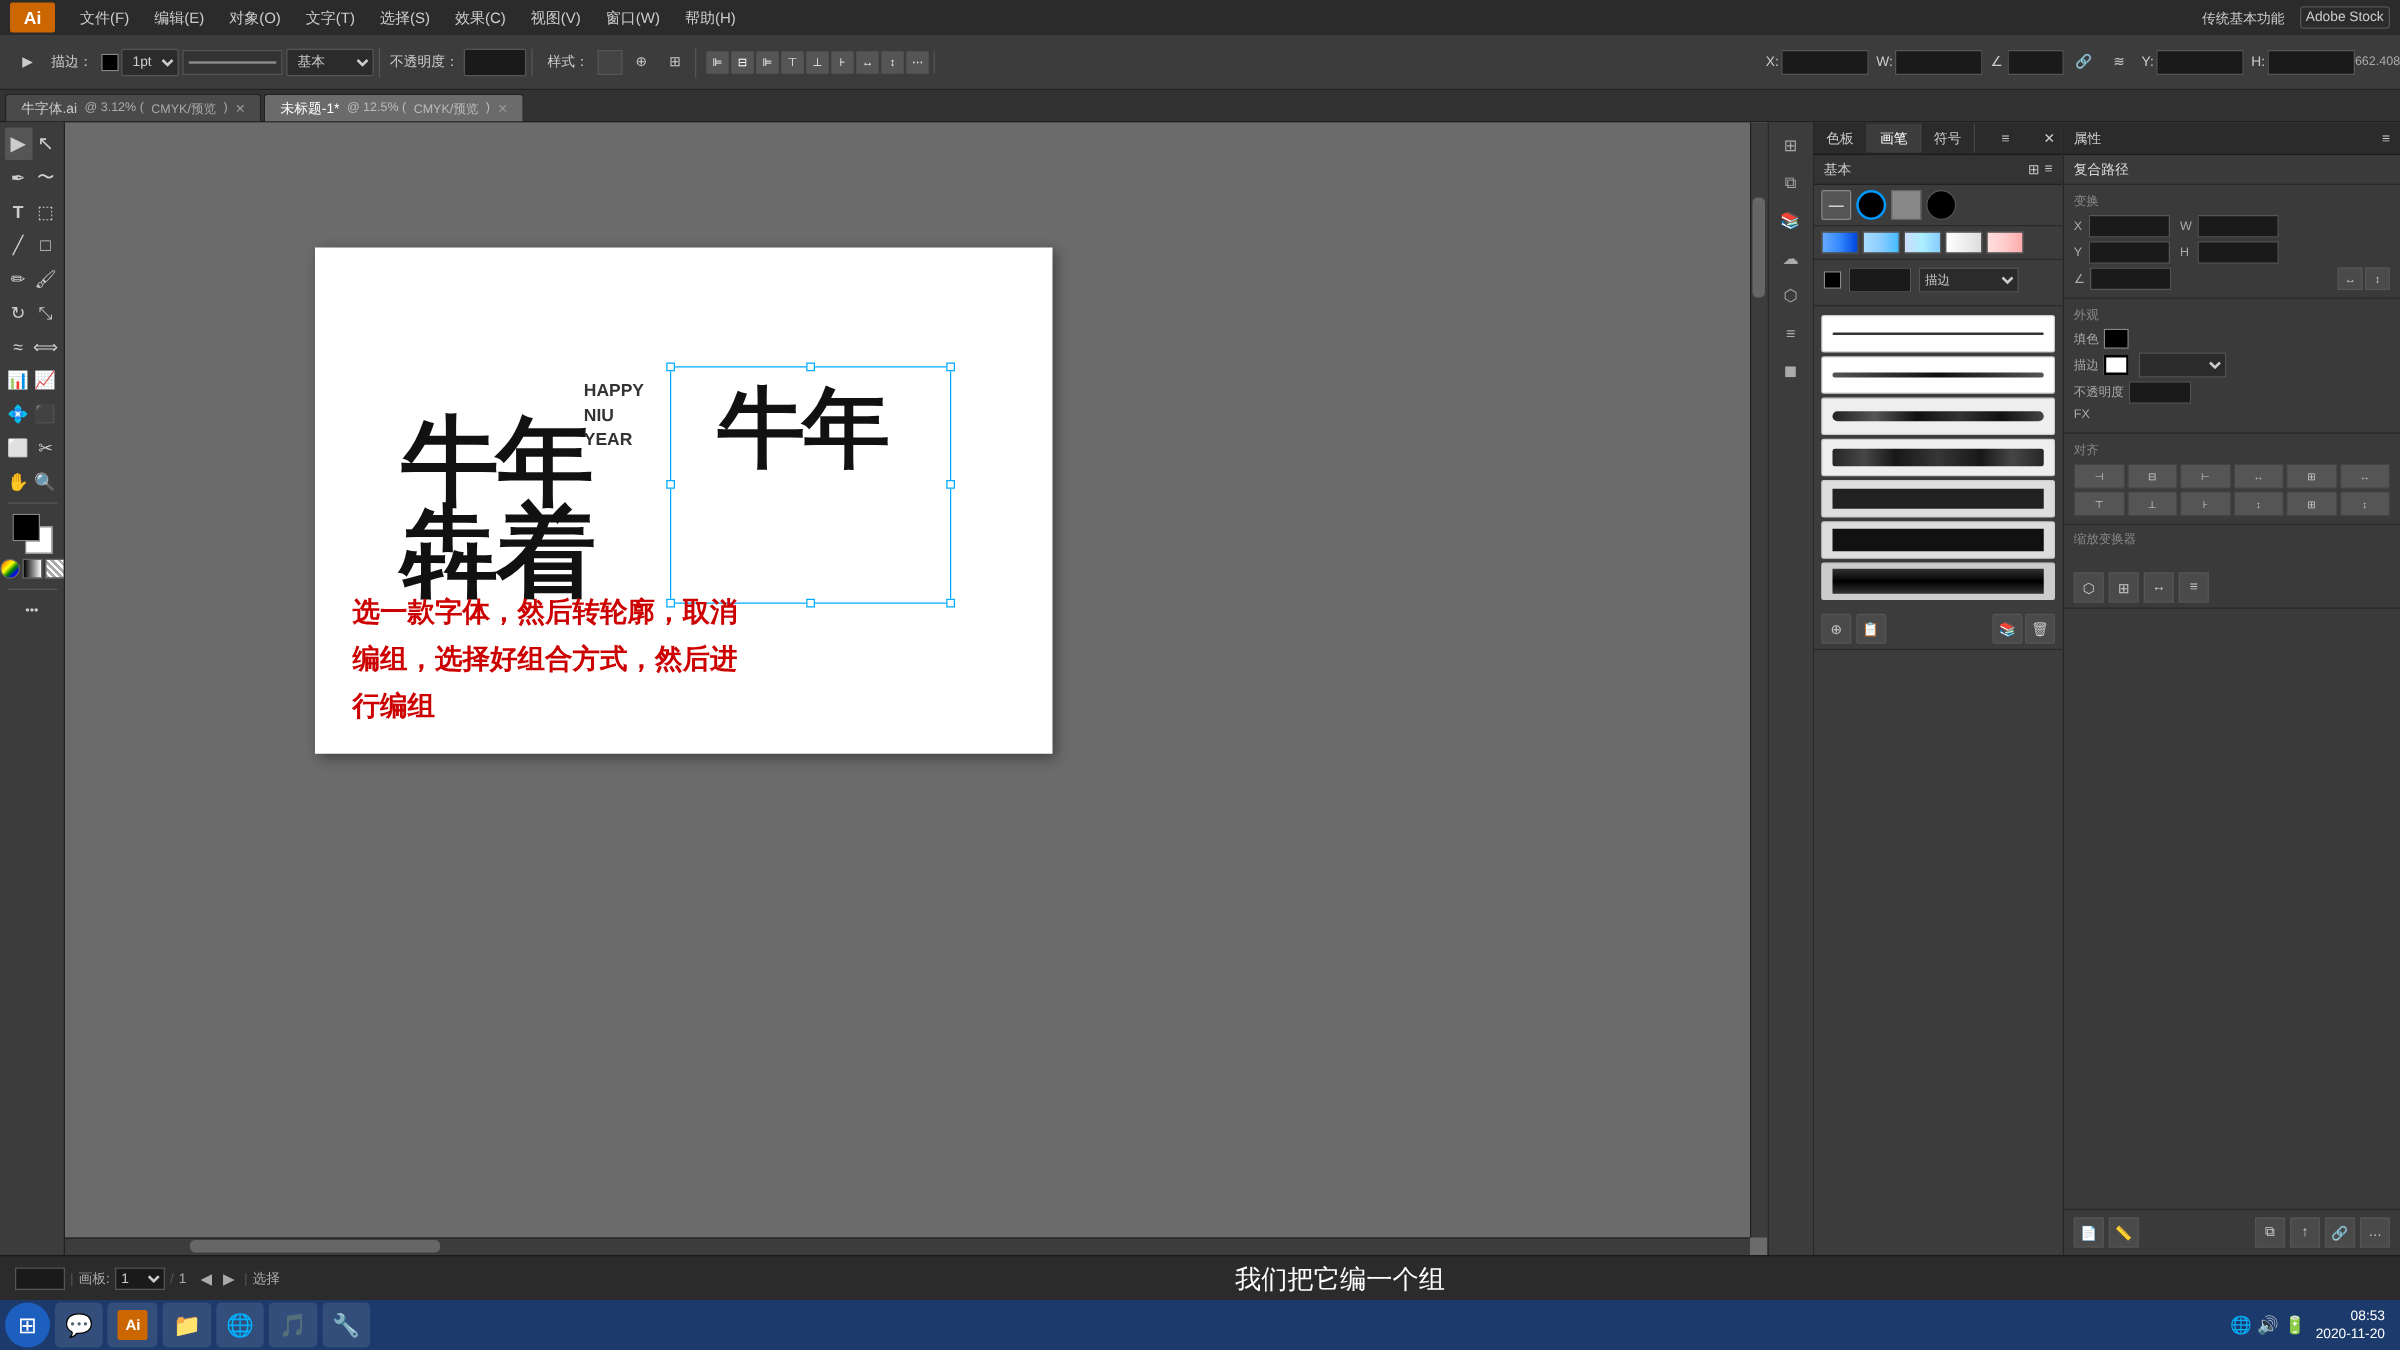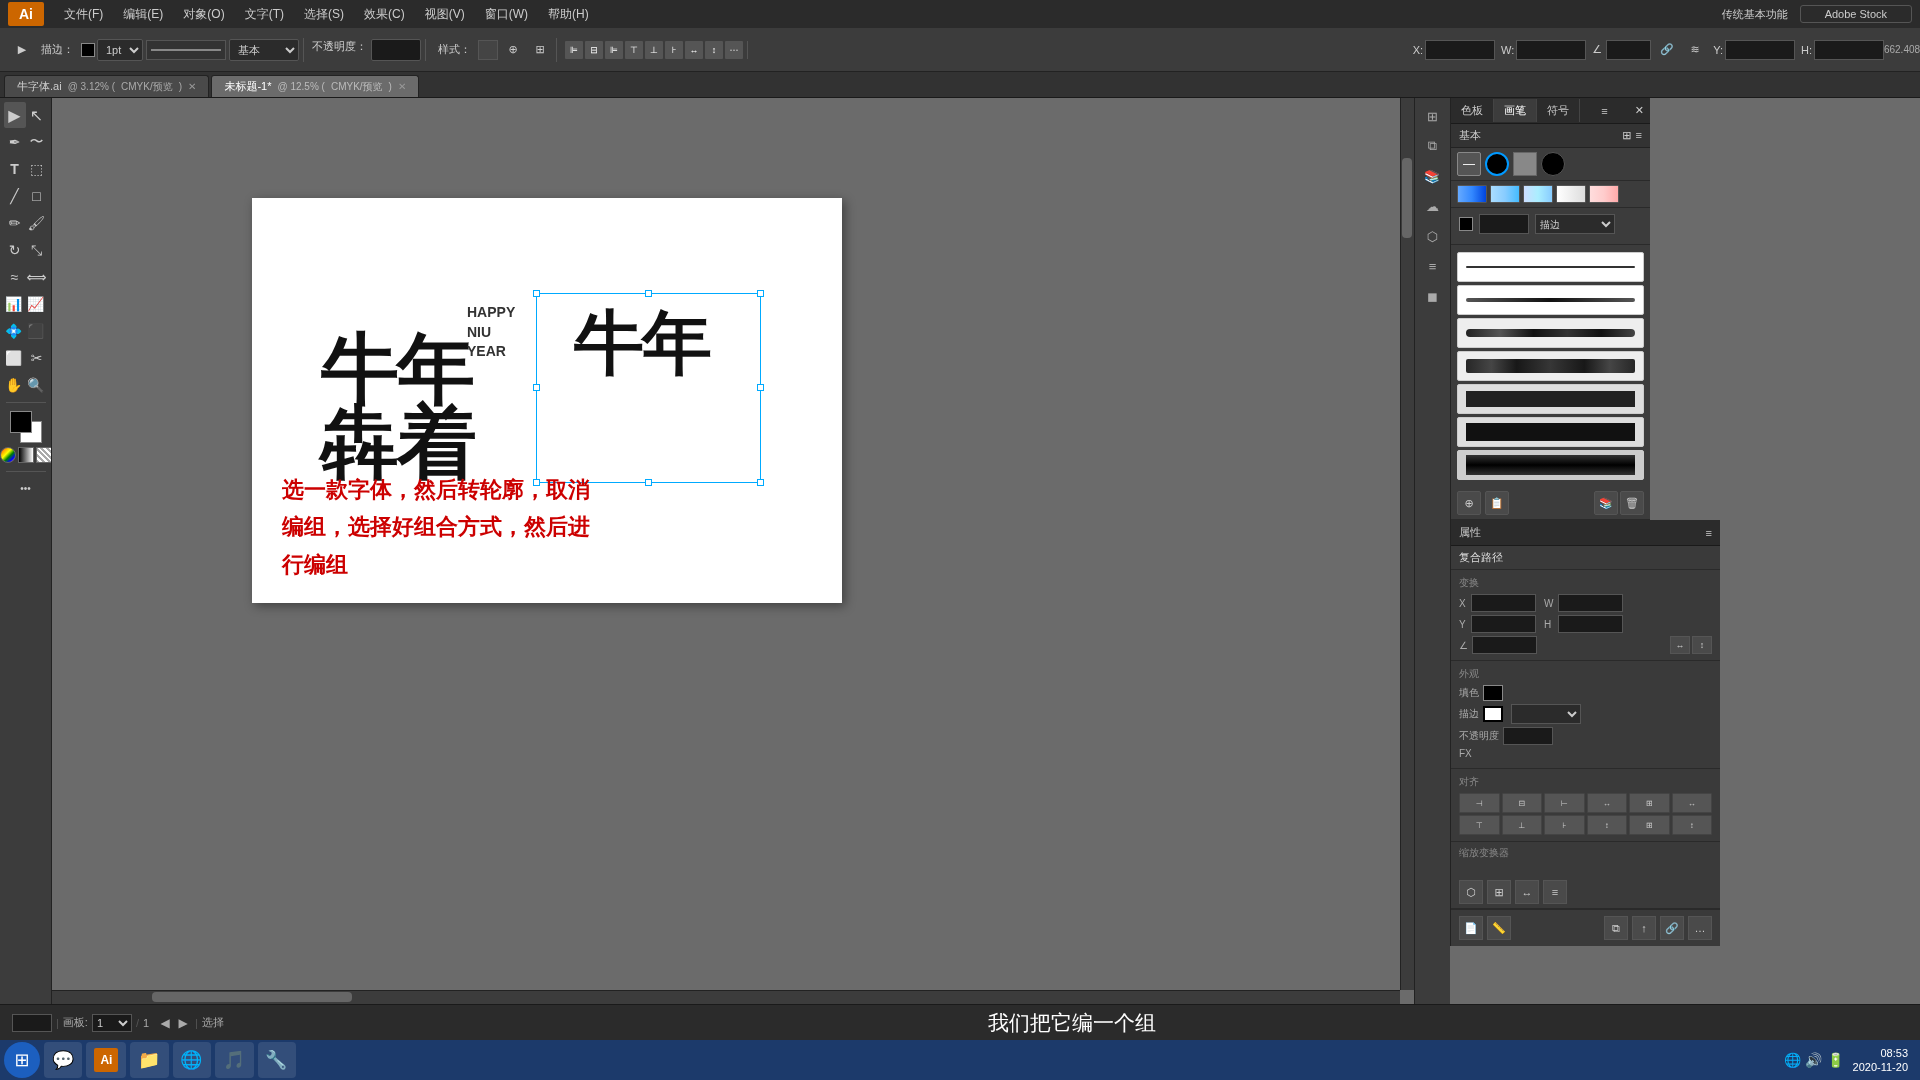--- a/index.html
+++ b/index.html
@@ -43,21 +43,21 @@
     }
     .menu-right {
       margin-left: auto;
       display: flex;
       align-items: center;
       gap: 12px;
       color: #ccc;
       font-size: 11px;
     }
     .adobe-stock-btn {
-      padding: 2px 24px;
+      padding: 2px 4px;
       border: 1px solid #555;
       border-radius: 3px;
       color: #ccc;
       font-size: 11px;
       cursor: pointer;
     }
 
     
     #toolbar-bar {
       height: 44px;
@@ -120,21 +120,21 @@
       align-items: center;
       justify-content: center;
     }
     .stroke-line {
       width: 70px;
       height: 2px;
       background: #888;
     }
     .opacity-section {
       display: flex;
-      align-items: flex-start;
+      align-items: center;
       gap: 4px;
       color: #ccc;
       font-size: 11px;
     }
     .coord-section {
       display: flex;
       align-items: center;
       gap: 6px;
       color: #ccc;
       font-size: 11px;
@@ -935,21 +935,21 @@
   <div class="right-side-icons" style="position:relative;width:36px;height:100%;right:auto;top:auto;">
     <div class="rsi-btn">⊞</div>
     <div class="rsi-btn">⧉</div>
     <div class="rsi-btn">📚</div>
     <div class="rsi-btn">☁</div>
     <div class="rsi-btn">⬡</div>
     <div class="rsi-btn">≡</div>
     <div class="rsi-btn">◼</div>
   </div>
 
-  <div style="display:flex;flex-direction:column;width:470px;height:100%;">
+  <div style="display:flex;flex-direction:row;width:470px;height:100%;">
 
     <div id="right-panel" style="width:200px;">
       <div id="panel-tabs">
         <div class="panel-tab">色板</div>
         <div class="panel-tab active">画笔</div>
         <div class="panel-tab">符号</div>
         <div class="panel-tab-icon" style="margin-left:auto">≡</div>
         <div class="panel-tab-icon">✕</div>
       </div>
 

